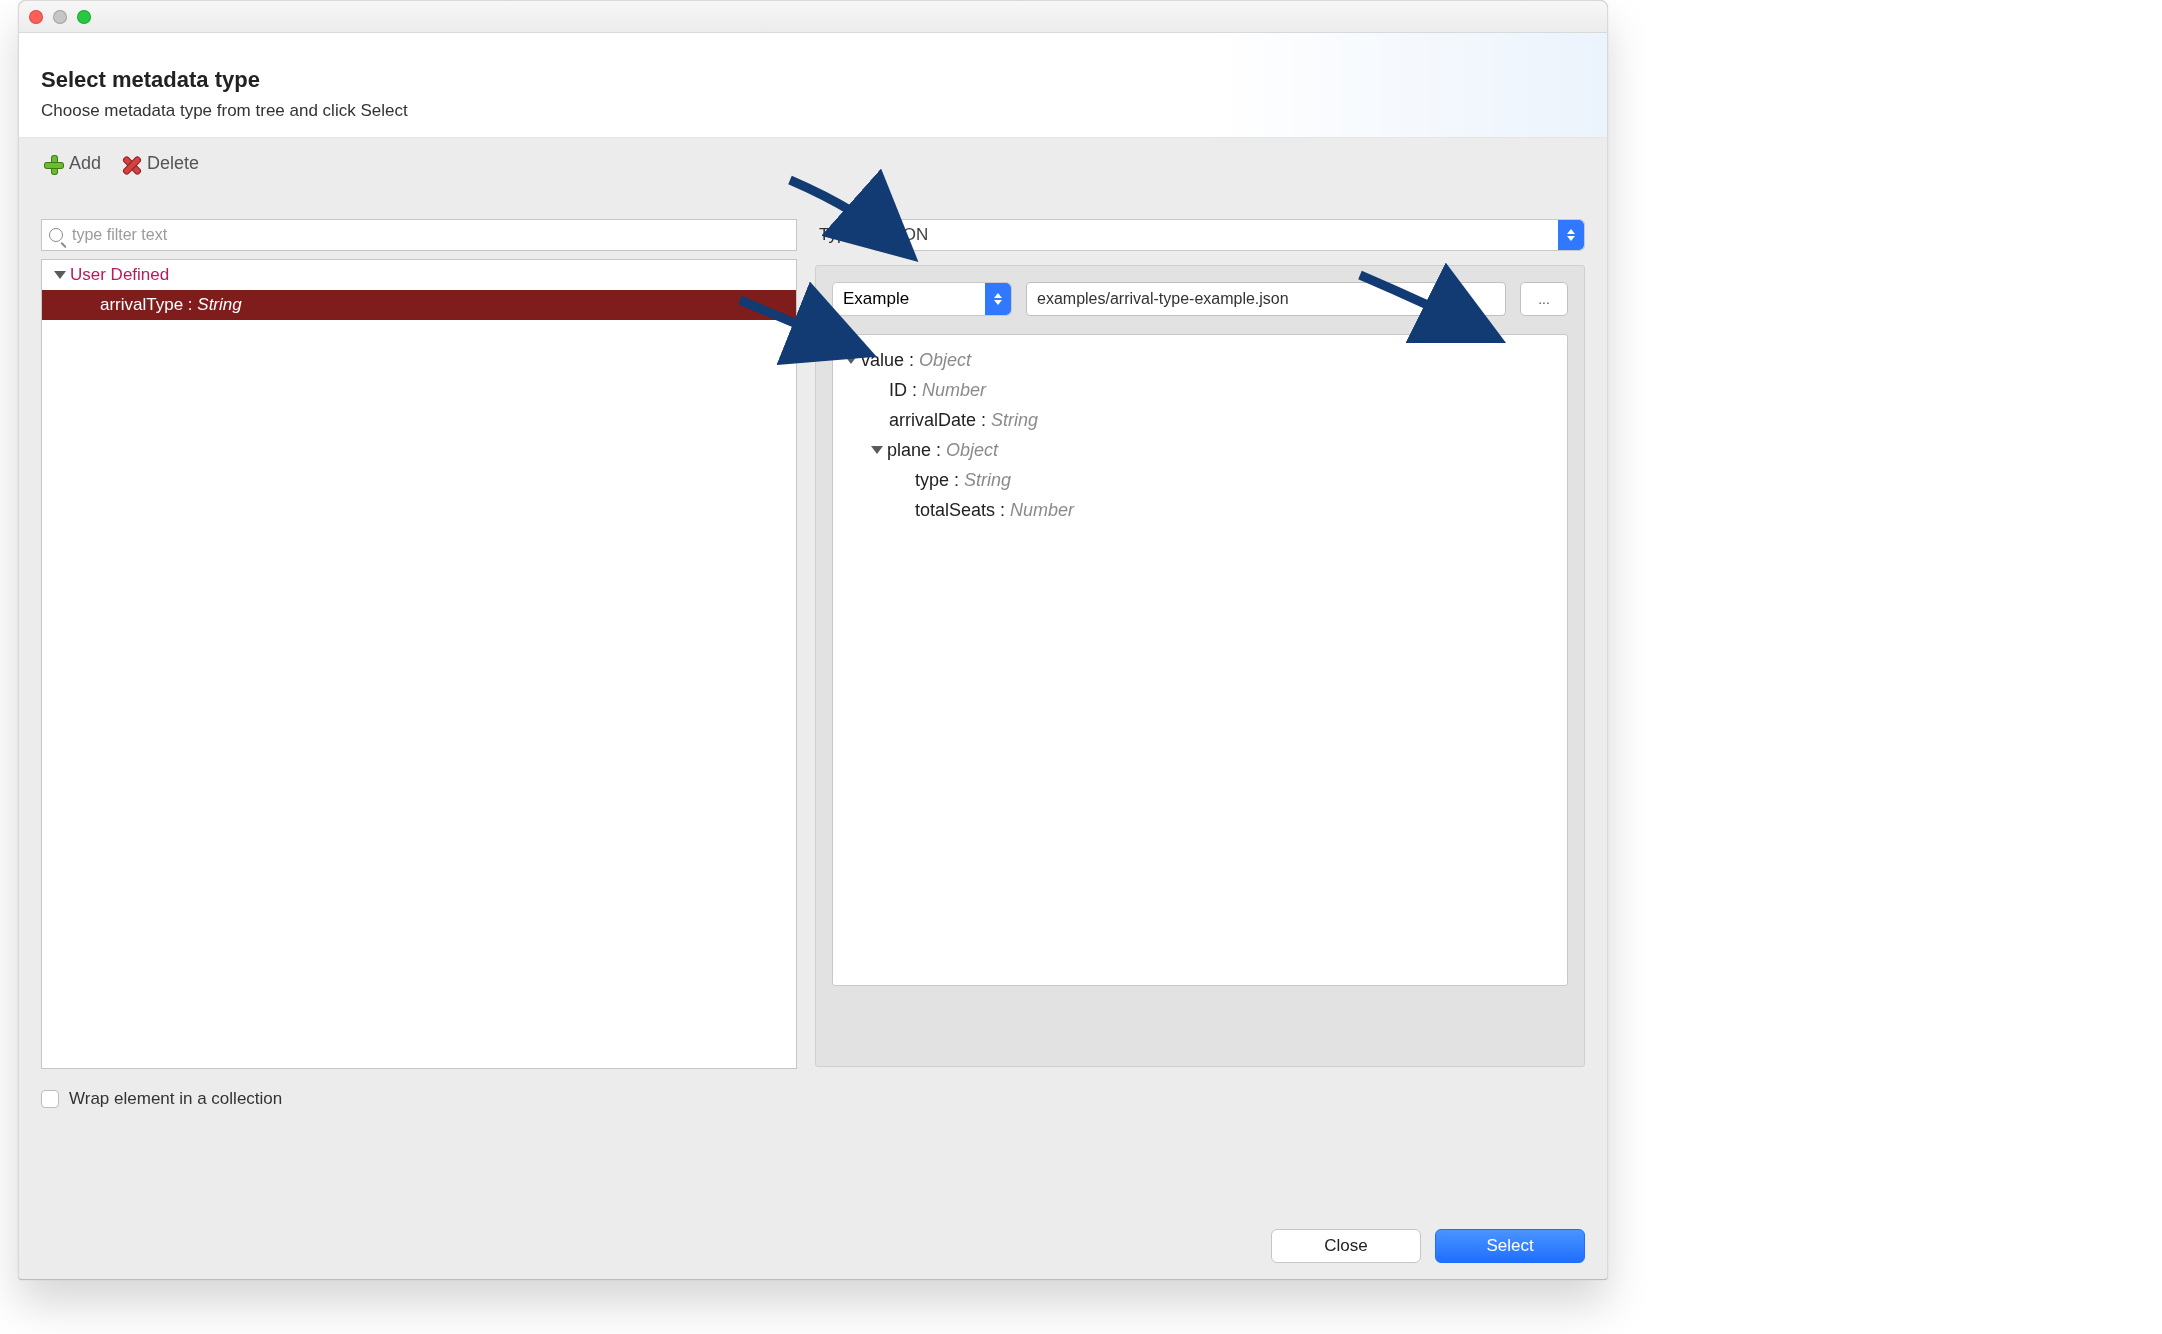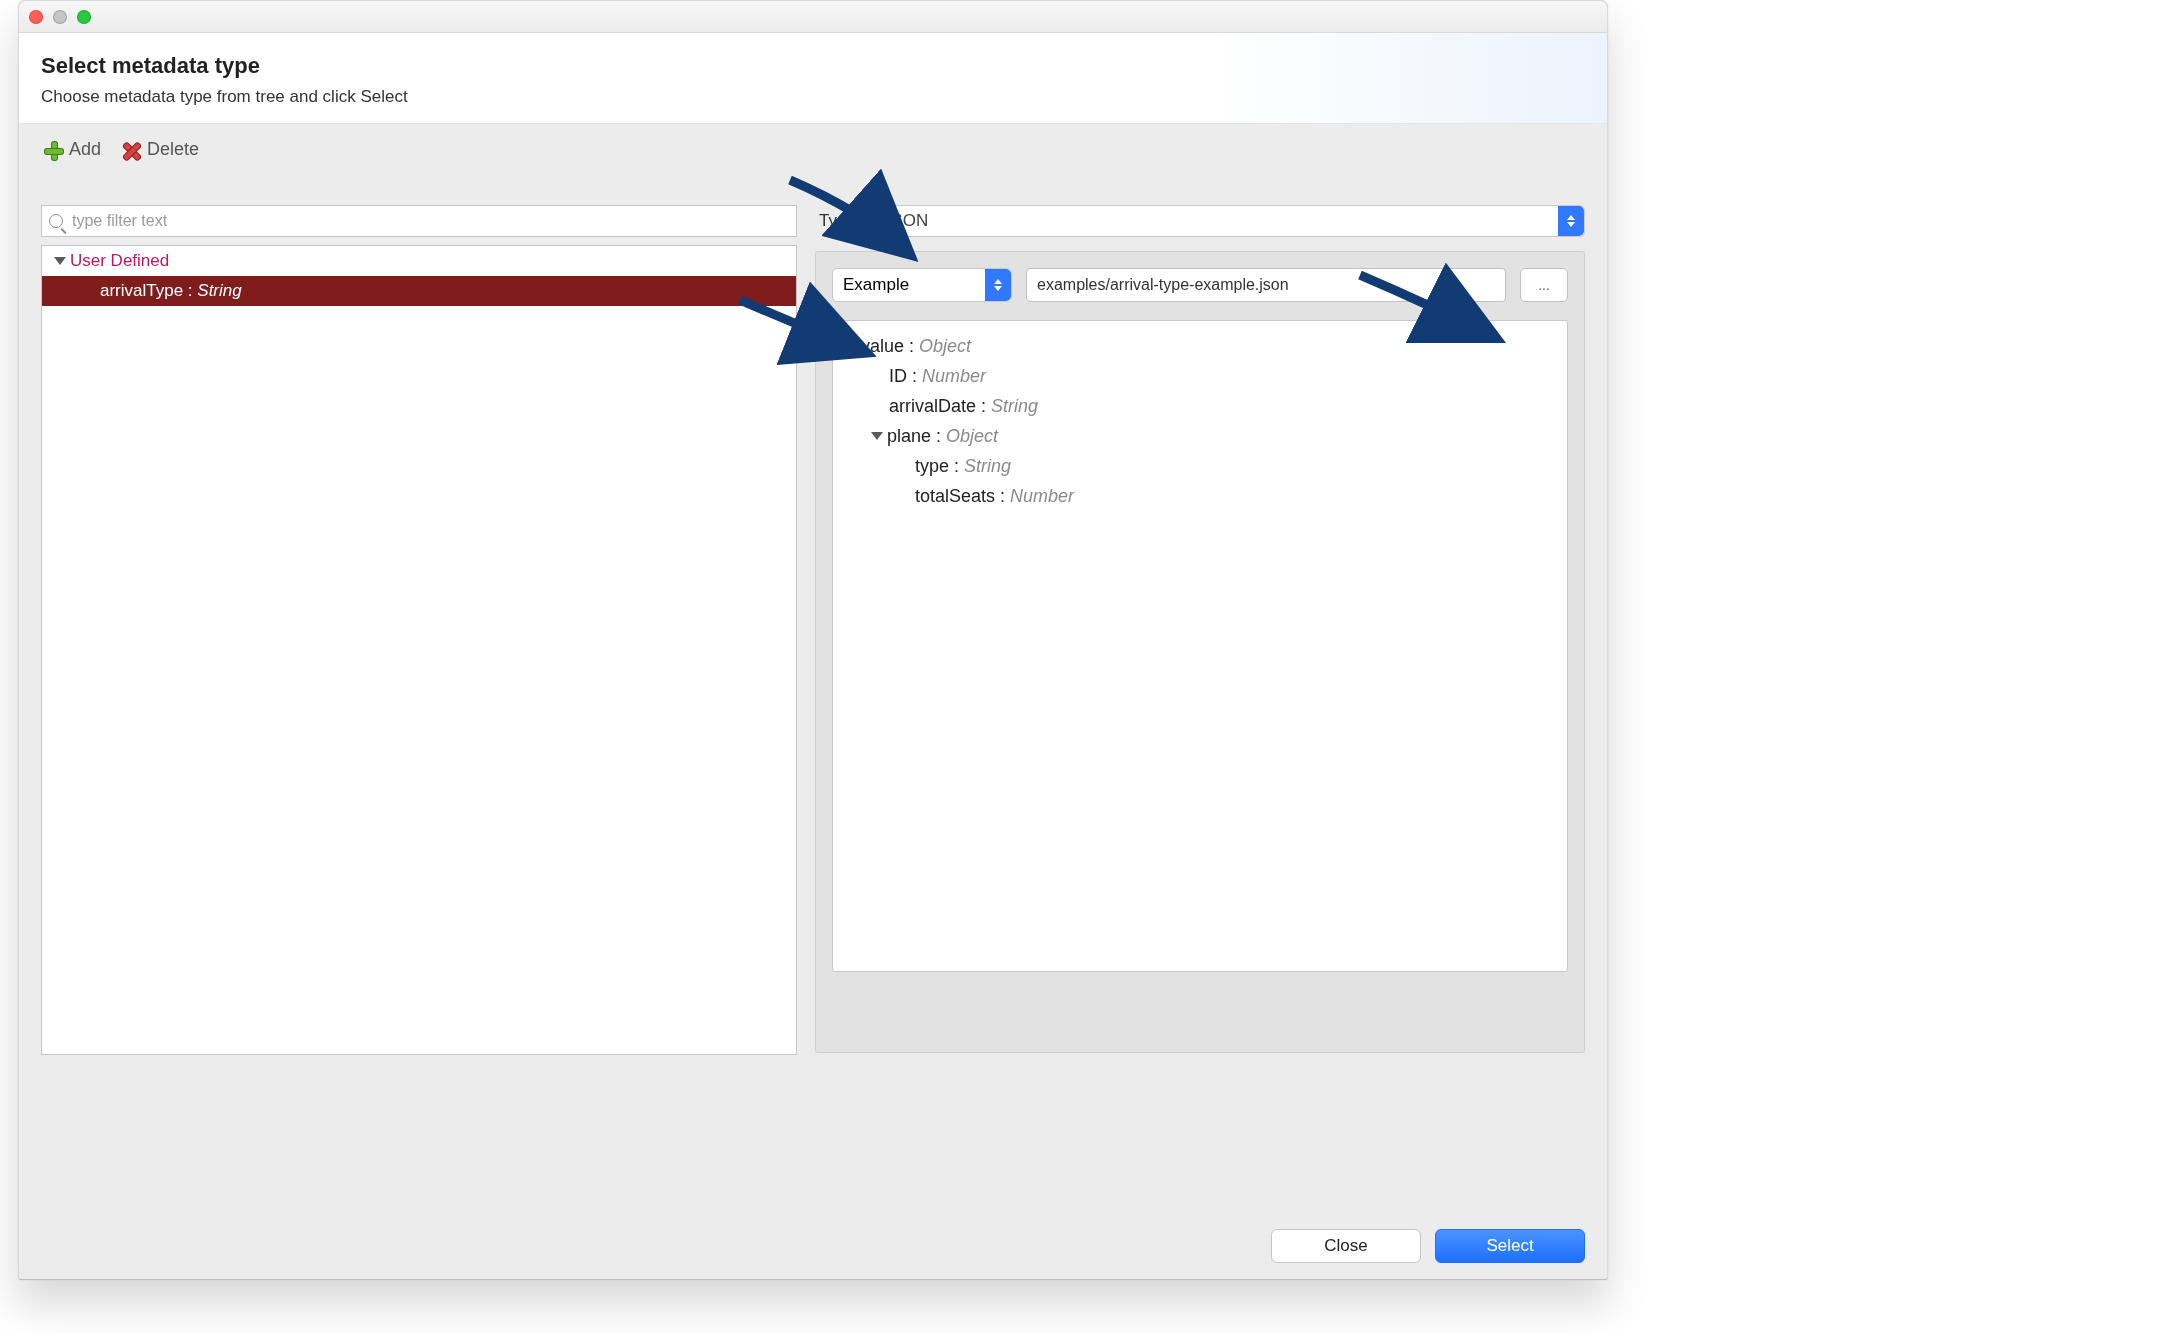--- a/index.html
+++ b/index.html
@@ -24,21 +24,21 @@
     background: linear-gradient(#f7f7f7, #ececec);
     border-radius: 8px 8px 0 0;
   }
   .traffic { width: 14px; height: 14px; border-radius: 50%; box-shadow: inset 0 0 0 1px rgba(0,0,0,.18); }
   .tl-close   { background: #ff5f57; }
   .tl-min     { background: #c6c6c6; }
   .tl-zoom    { background: #28c840; }
 
   
   .header {
-    background: #fff; padding: 20px 22px 16px 22px; border-bottom: 1px solid #e5e5e5;
+    background: #fff; padding: 34px 22px 16px 22px; border-bottom: 1px solid #e5e5e5;
     background: linear-gradient(90deg, #ffffff 0%, #ffffff 75%, #ebf3fc 100%);
   }
   .header-title { font-size: 22px; font-weight: 700; color: #222; margin-bottom: 8px; }
   .header-sub   { font-size: 17px; color: #333; }
 
   
   .toolbar-row {
     display: flex; align-items: center; gap: 14px;
     padding: 12px 22px 8px 22px;
   }
@@ -302,20 +302,24 @@
               <span class="ind" style="width:70px"></span>
               <span>totalSeats</span>
               <span>&nbsp;:&nbsp;</span>
               <span class="grey-ital">Number</span>
             </div>
           </div>
         </div>
       </div>
     </div>
 
+    <div class="wrap-row">
+      <span class="mac-checkbox"></span>
+      <span>Wrap element in a collection</span>
+    </div>
 
     <div class="button-row">
       <button class="mac-btn">Close</button>
       <button class="mac-btn primary">Select</button>
     </div>
 
   </div>
 
   <svg width="2162" height="1334" style="position:absolute;left:0;top:0;pointer-events:none">
     <defs>

